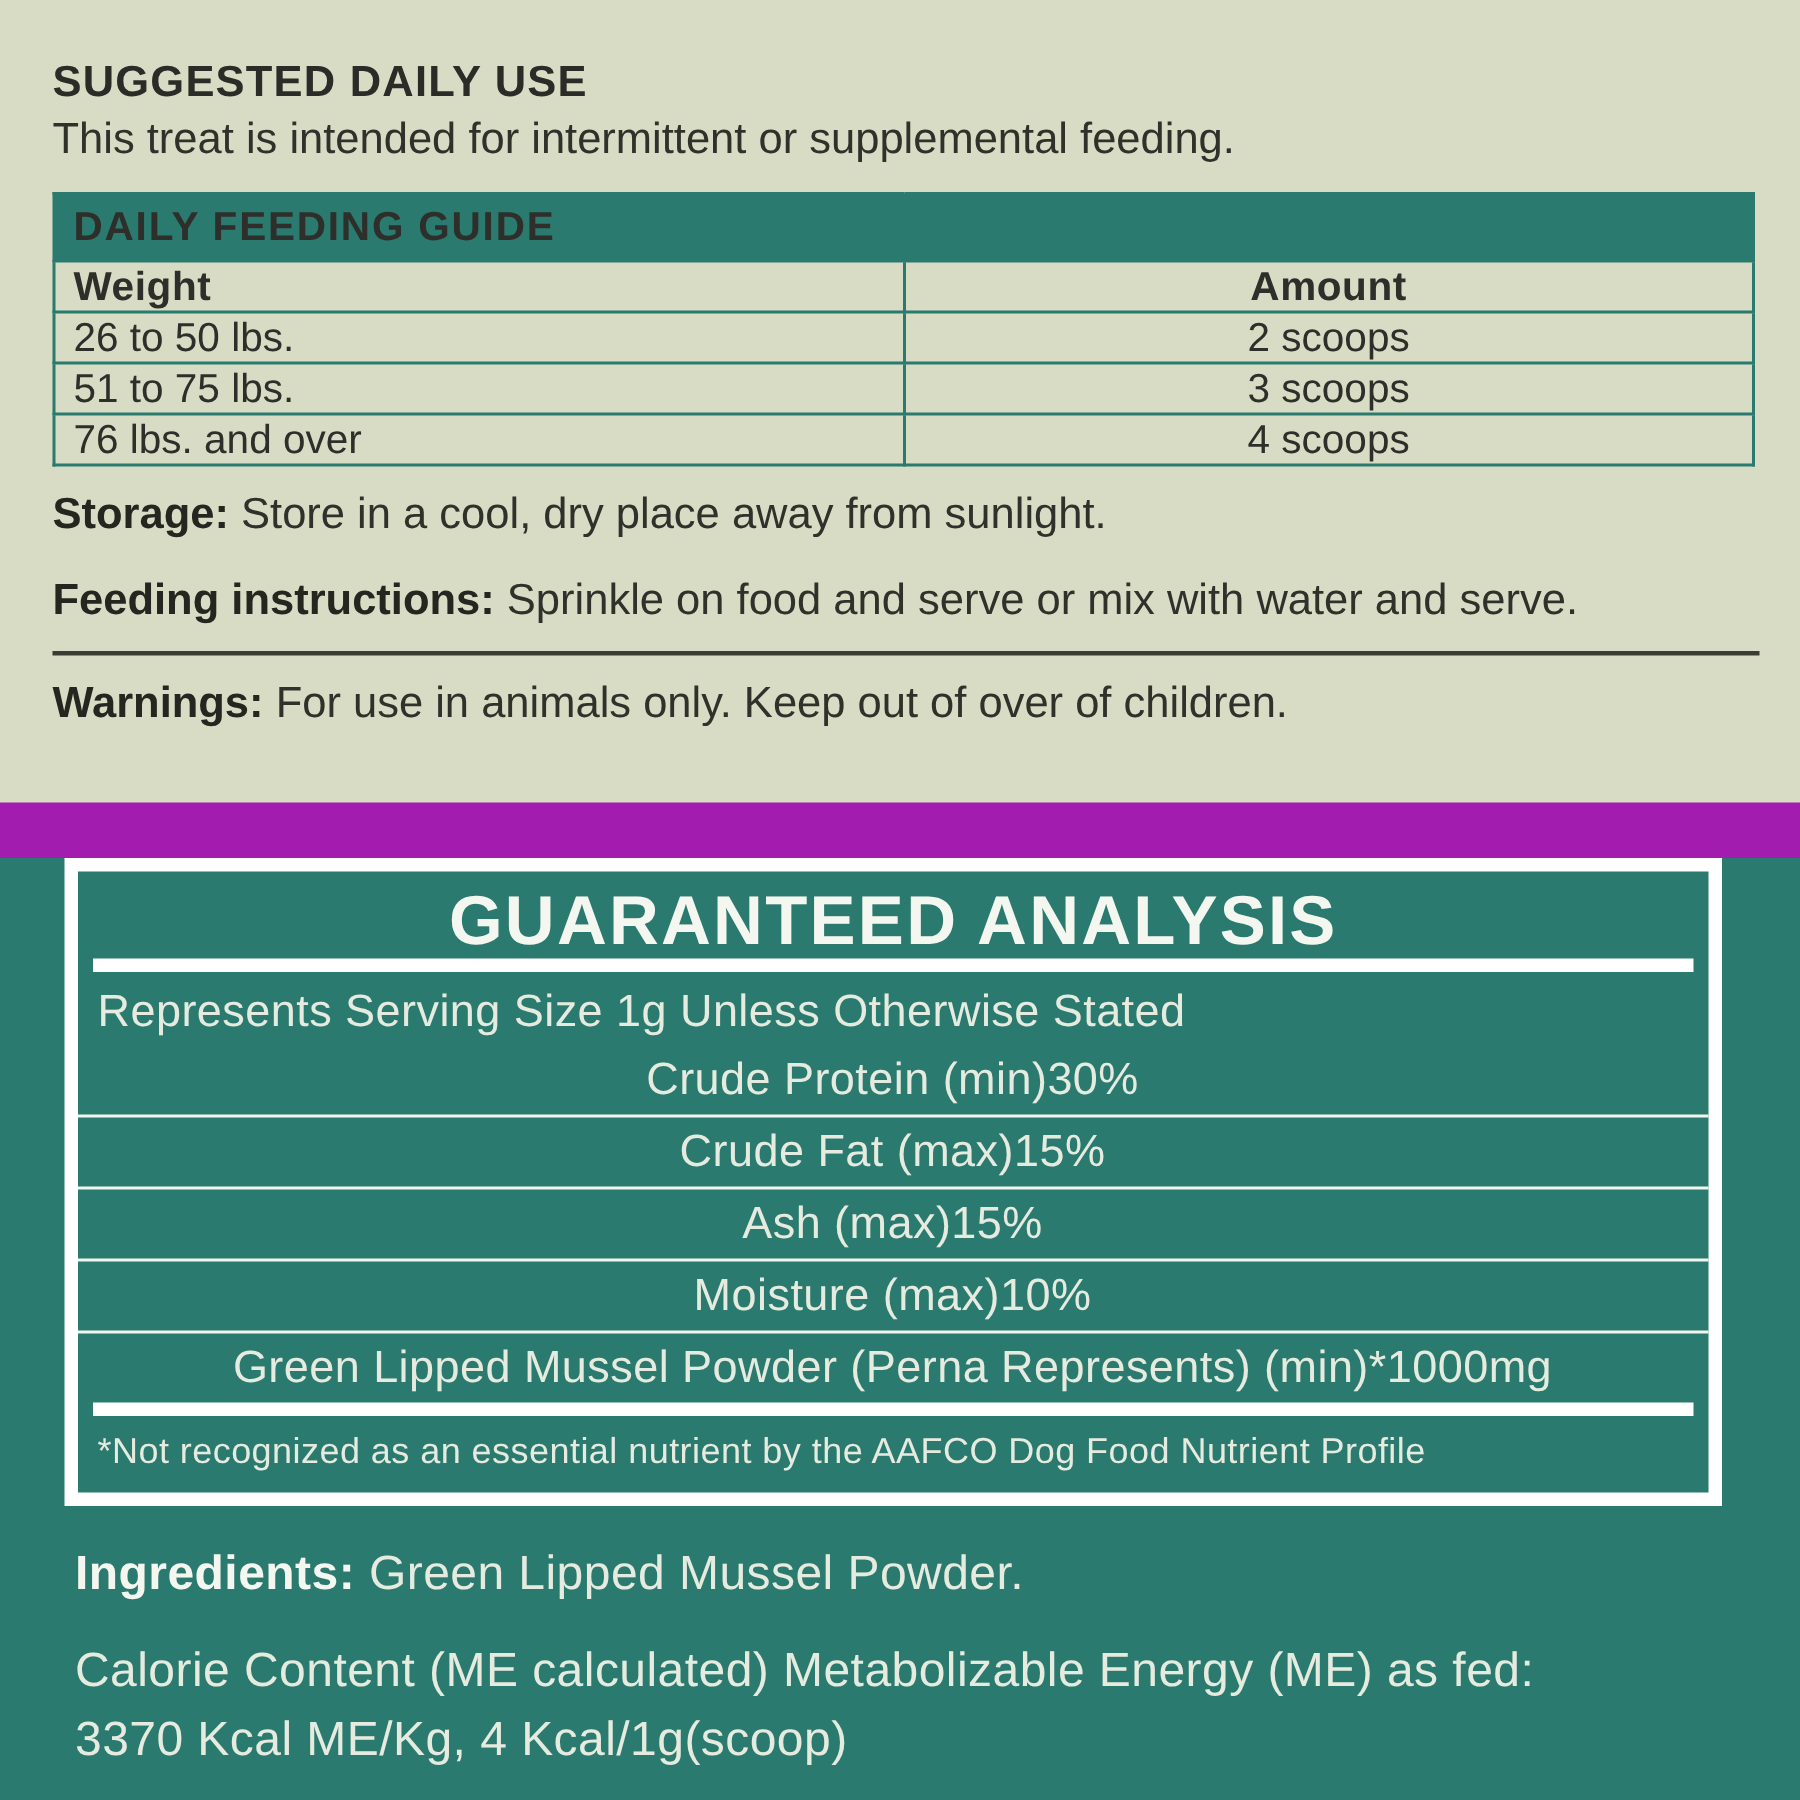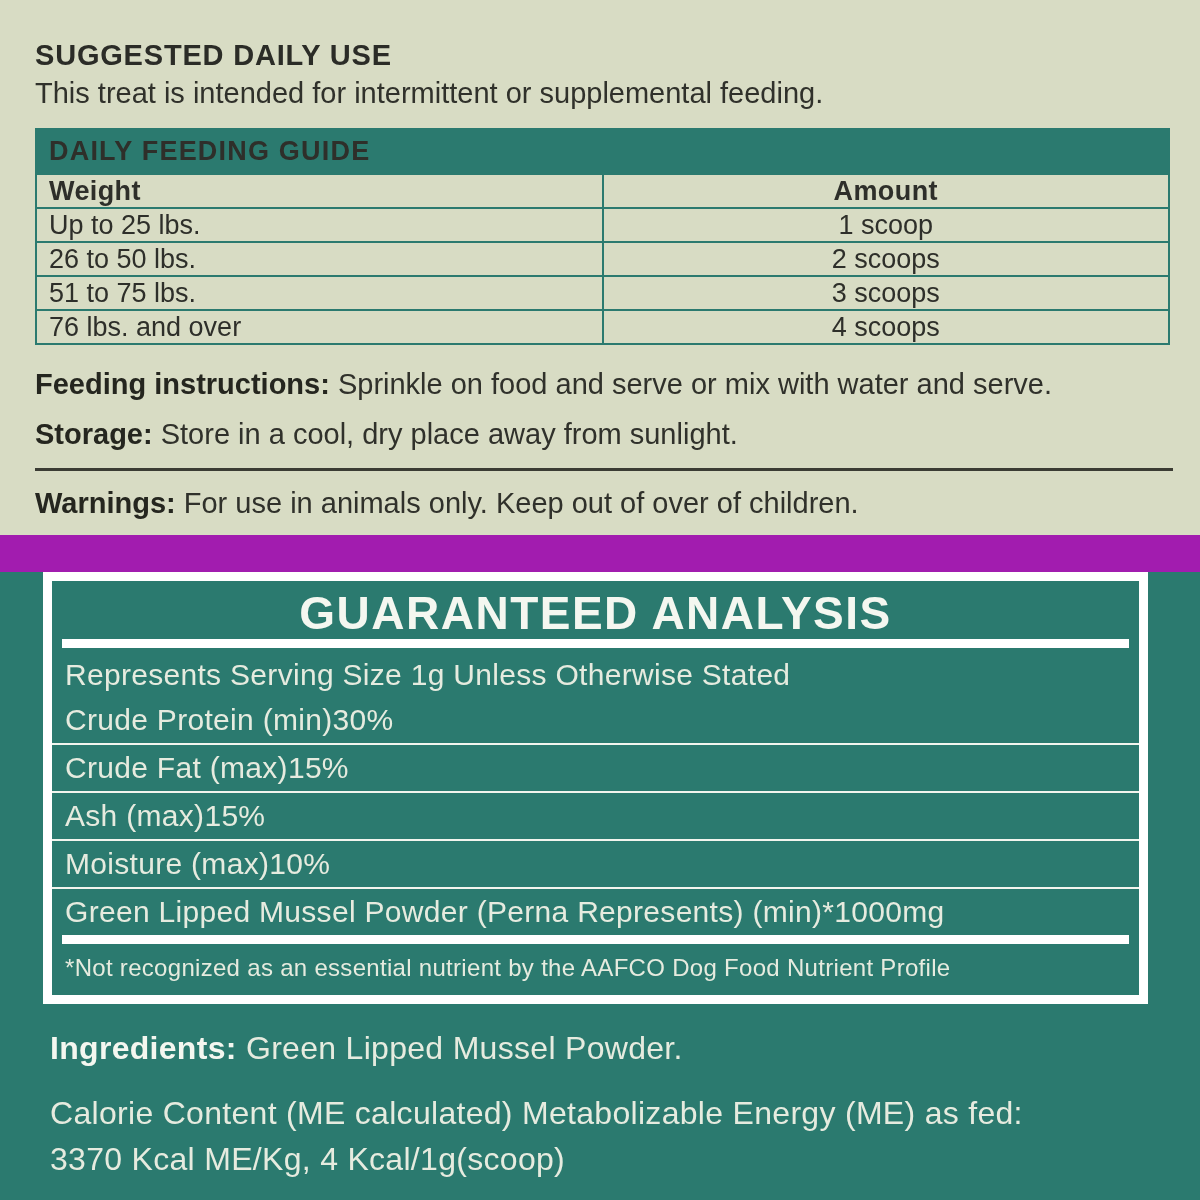--- a/index.html
+++ b/index.html
@@ -116,21 +116,21 @@
     margin: 0 10px;
   }
   .serving-note {
     font-size: 30px;
     line-height: 44px;
     padding: 5px 12px 0 13px;
     letter-spacing: 0.3px;
   }
   .ga-row {
     display: flex;
-    justify-content: flex-start;
+    justify-content: center;
     align-items: center;
     font-size: 30px;
     line-height: 36px;
     padding: 5px 14px 5px 13px;
     letter-spacing: 0.3px;
   }
   .ga-row.ruled { border-bottom: 2px solid #f2f5ee; }
   .ga-row .ga-value { text-align: right; }
   .ga-footnote {
     font-size: 24px;
@@ -166,48 +166,44 @@
         <tr>
           <th colspan="2" class="guide-title-cell">DAILY FEEDING GUIDE</th>
         </tr>
         <tr>
           <th class="cell-weight col-weight">Weight</th>
           <th class="cell-amount">Amount</th>
         </tr>
       </thead>
       <tbody>
         <tr>
-          <td class="cell-weight">Up to 25 lbs.</td>
-          <td class="cell-amount">1 scoop</td>
-        </tr>
-        <tr>
           <td class="cell-weight">26 to 50 lbs.</td>
           <td class="cell-amount">2 scoops</td>
         </tr>
         <tr>
           <td class="cell-weight">51 to 75 lbs.</td>
           <td class="cell-amount">3 scoops</td>
         </tr>
         <tr>
           <td class="cell-weight">76 lbs. and over</td>
           <td class="cell-amount">4 scoops</td>
         </tr>
       </tbody>
     </table>
+
+    <div class="note-line storage-note">
+      <b>Storage:</b>
+      <span>Store in a cool, dry place away from sunlight.</span>
+    </div>
 
     <div class="note-line feeding-note">
       <b>Feeding instructions:</b>
       <span>Sprinkle on food and serve or mix with water and serve.</span>
     </div>
 
-    <div class="note-line storage-note">
-      <b>Storage:</b>
-      <span>Store in a cool, dry place away from sunlight.</span>
-    </div>
-
     <div class="warn-divider"></div>
 
     <div class="note-line warnings-note">
       <b>Warnings:</b>
       <span>For use in animals only. Keep out of over of children.</span>
     </div>
   </div>
 
   <div class="bottom-section">
 

